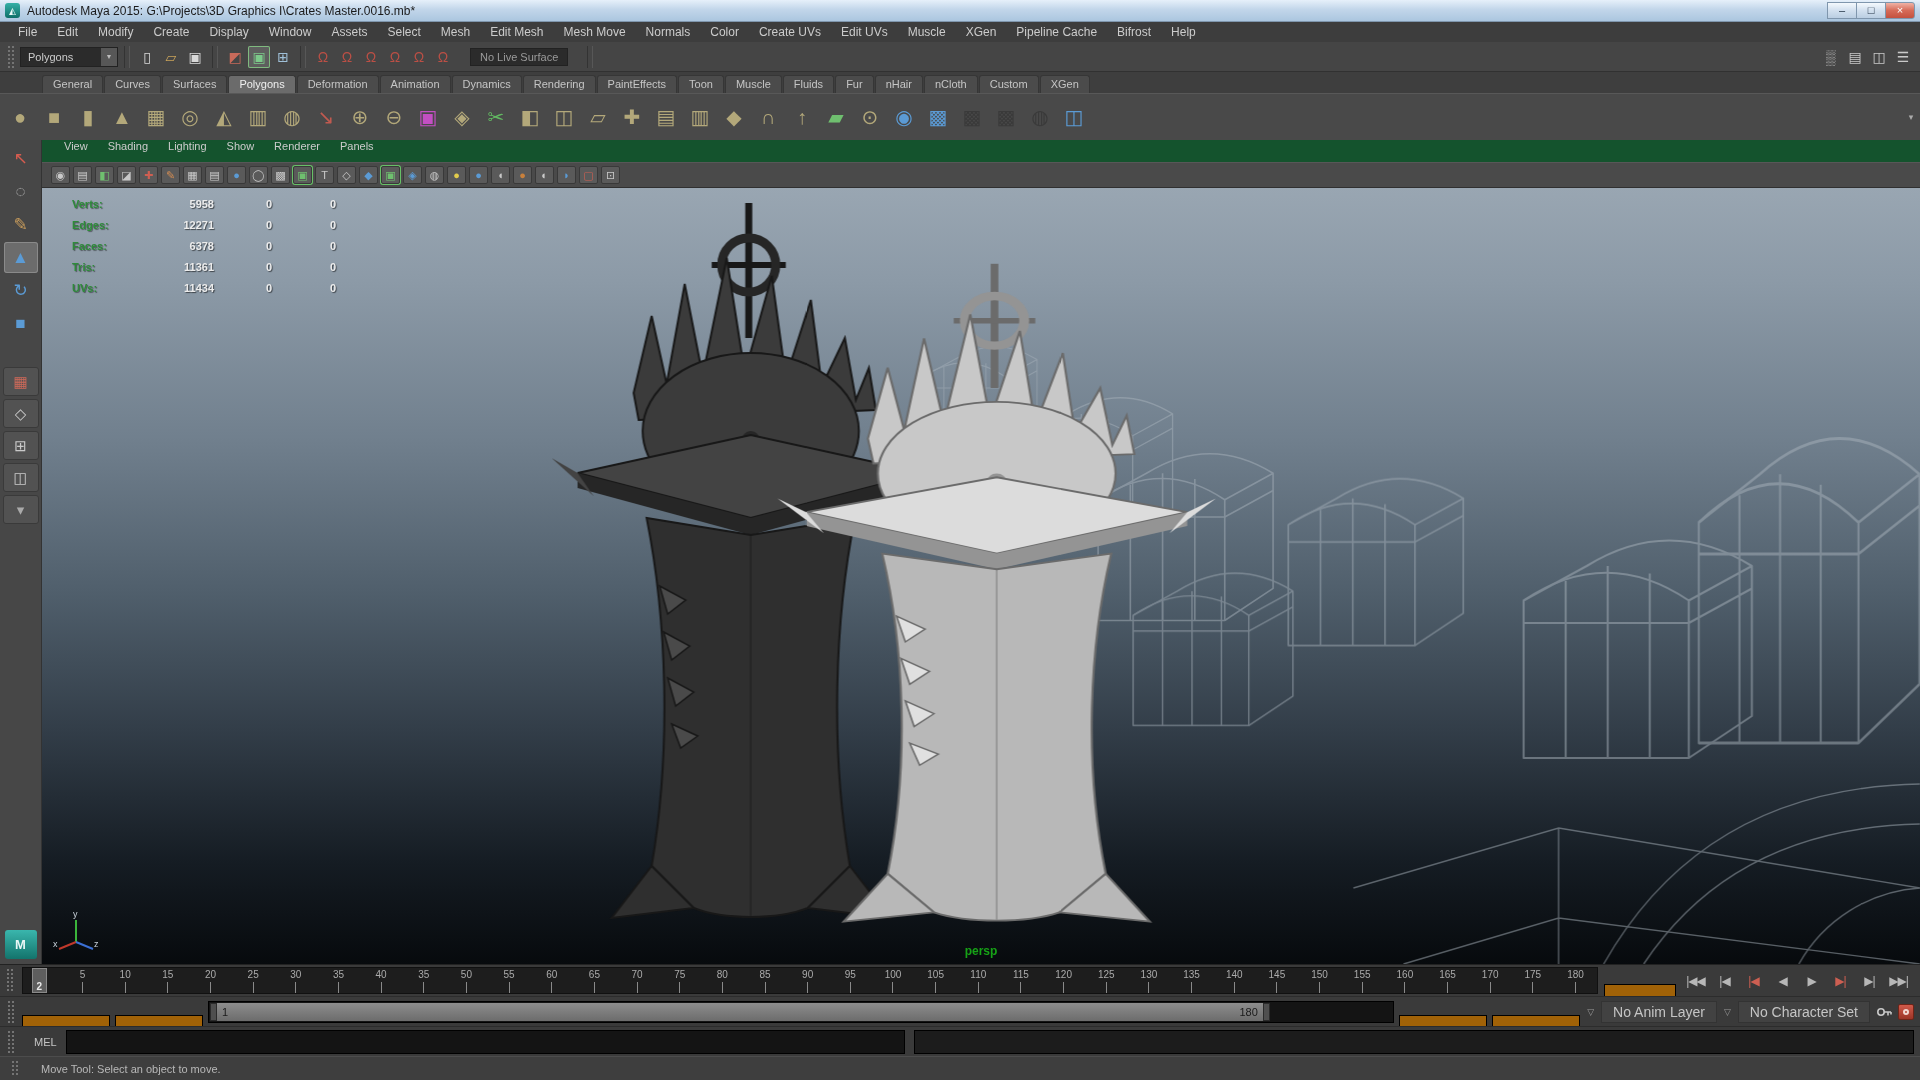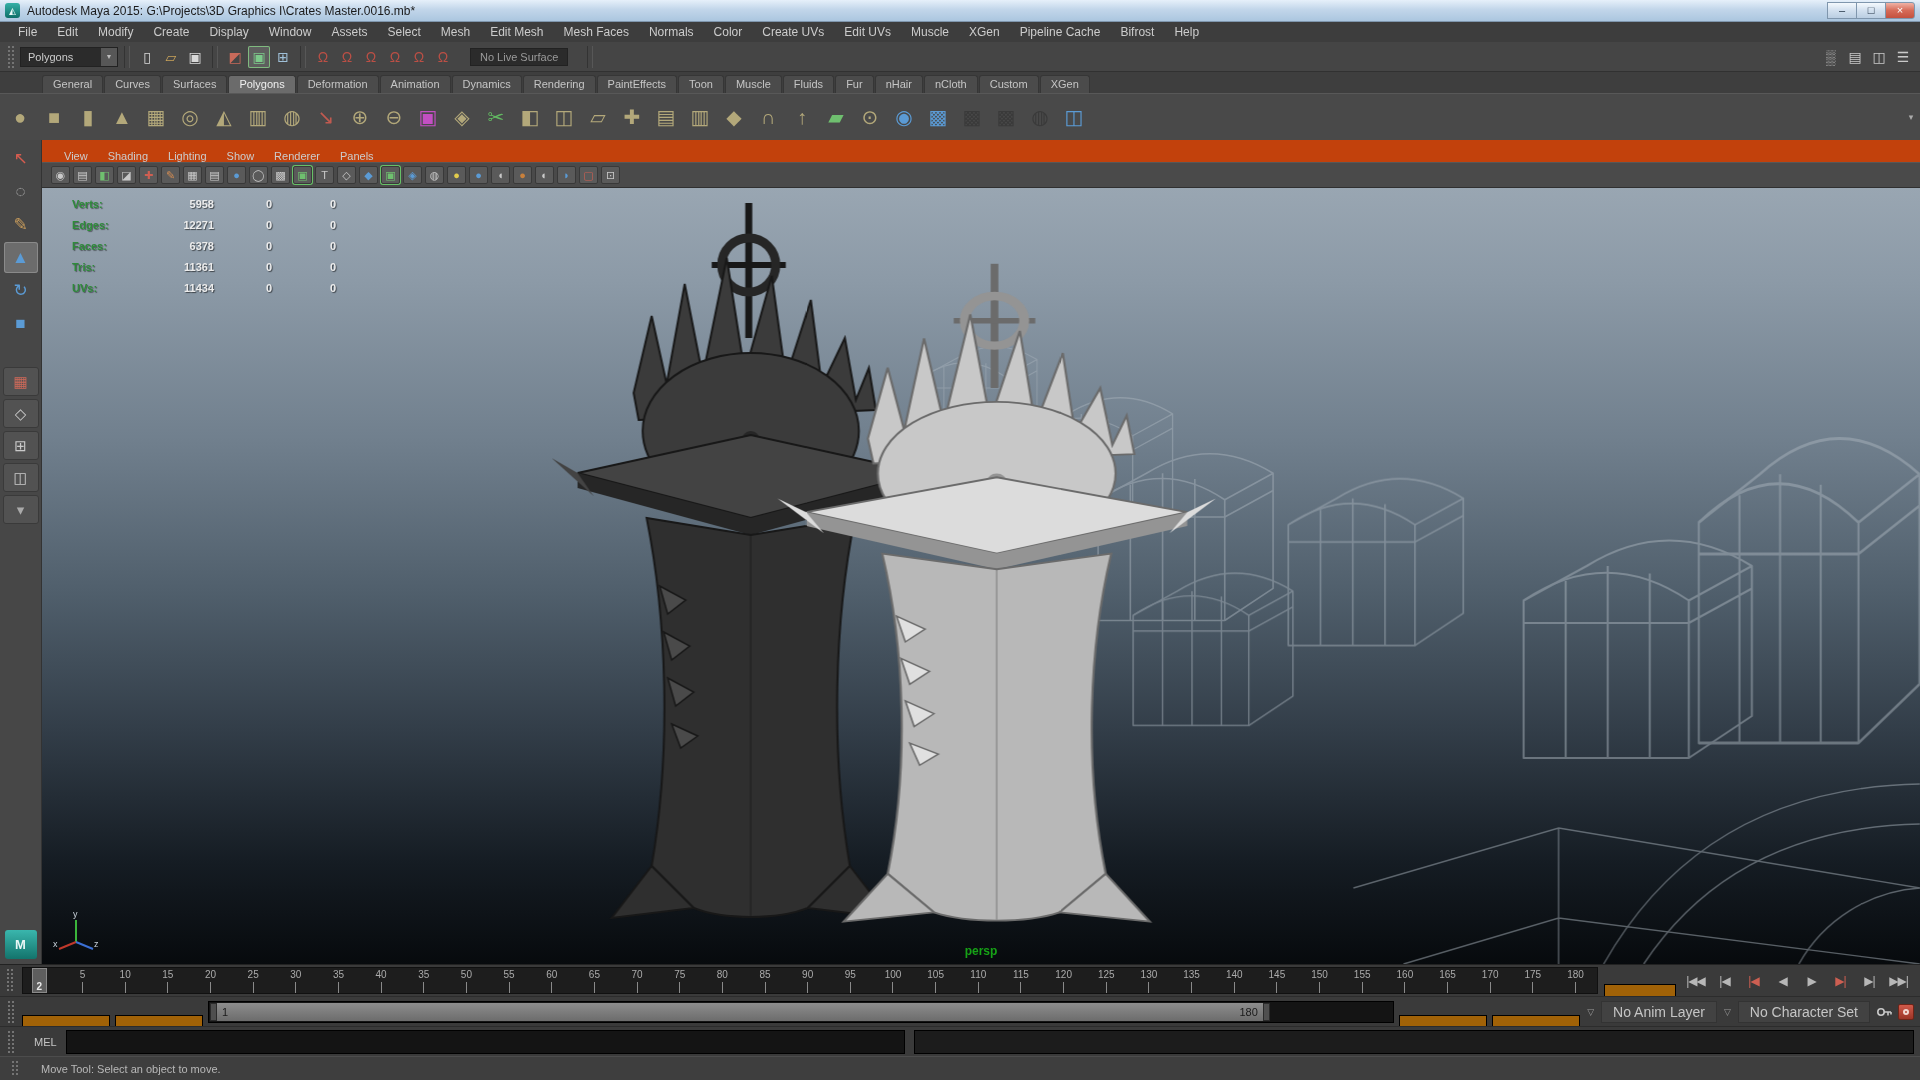--- a/index.html
+++ b/index.html
@@ -56,21 +56,21 @@
   .tool.active { background:#6c6c6c; box-shadow:inset 0 0 0 1px #8a8a8a; }
   .tb-space { height:24px; }
   .extras .tool { width:36px; height:29px; background:#525252; border:1px solid #3a3a3a; font-size:15px; }
   .tb-flex { flex:1; }
   .maya-badge { width:32px; height:29px; border-radius:3px; background:linear-gradient(#3ab6ad,#13746c);
                 color:#eaf7f6; font-weight:bold; font-size:13px; display:flex; align-items:center; justify-content:center;
                 margin-bottom:5px; }
 
   
   .vp { flex:1; display:flex; flex-direction:column; min-width:0; }
-  .vp-menubar { height:22px; background:#c2410c; display:flex; align-items:flex-end; padding-left:12px; flex:0 0 auto; }
+  .vp-menubar { height:22px; background:#14532d; display:flex; align-items:flex-start; padding-left:12px; flex:0 0 auto; }
   .vp-menu { font-size:11px; color:#cccccc; padding:0 10px; }
   .vp-toolbar { height:26px; background:#4a4a4a; border-top:1px solid #575757; border-bottom:1px solid #303030;
                 display:flex; align-items:center; gap:3px; padding-left:9px; flex:0 0 auto; }
   .pt-ic { width:19px; height:18px; background:#5a5a5a; border:1px solid #393939; border-radius:2px;
            display:flex; align-items:center; justify-content:center; font-size:11px; color:#c9c9c9; }
   .pt-ic.active { box-shadow:0 0 0 1px #67c067; }
 
   .view3d { flex:1; position:relative; overflow:hidden;
             background:linear-gradient(180deg,#99a6b2 0%,#8c9aa7 12%,#71808e 32%,#505f6c 52%,#323d48 70%,#151c23 87%,#070a0d 100%); }
   .scene { position:absolute; inset:0; width:100%; height:100%; }
@@ -149,21 +149,21 @@
     <span class="menu-item">File</span>
     <span class="menu-item">Edit</span>
     <span class="menu-item">Modify</span>
     <span class="menu-item">Create</span>
     <span class="menu-item">Display</span>
     <span class="menu-item">Window</span>
     <span class="menu-item">Assets</span>
     <span class="menu-item">Select</span>
     <span class="menu-item">Mesh</span>
     <span class="menu-item">Edit Mesh</span>
-    <span class="menu-item">Mesh Faces</span>
+    <span class="menu-item">Mesh Move</span>
     <span class="menu-item">Normals</span>
     <span class="menu-item">Color</span>
     <span class="menu-item">Create UVs</span>
     <span class="menu-item">Edit UVs</span>
     <span class="menu-item">Muscle</span>
     <span class="menu-item">XGen</span>
     <span class="menu-item">Pipeline Cache</span>
     <span class="menu-item">Bifrost</span>
     <span class="menu-item">Help</span>
   </div>

